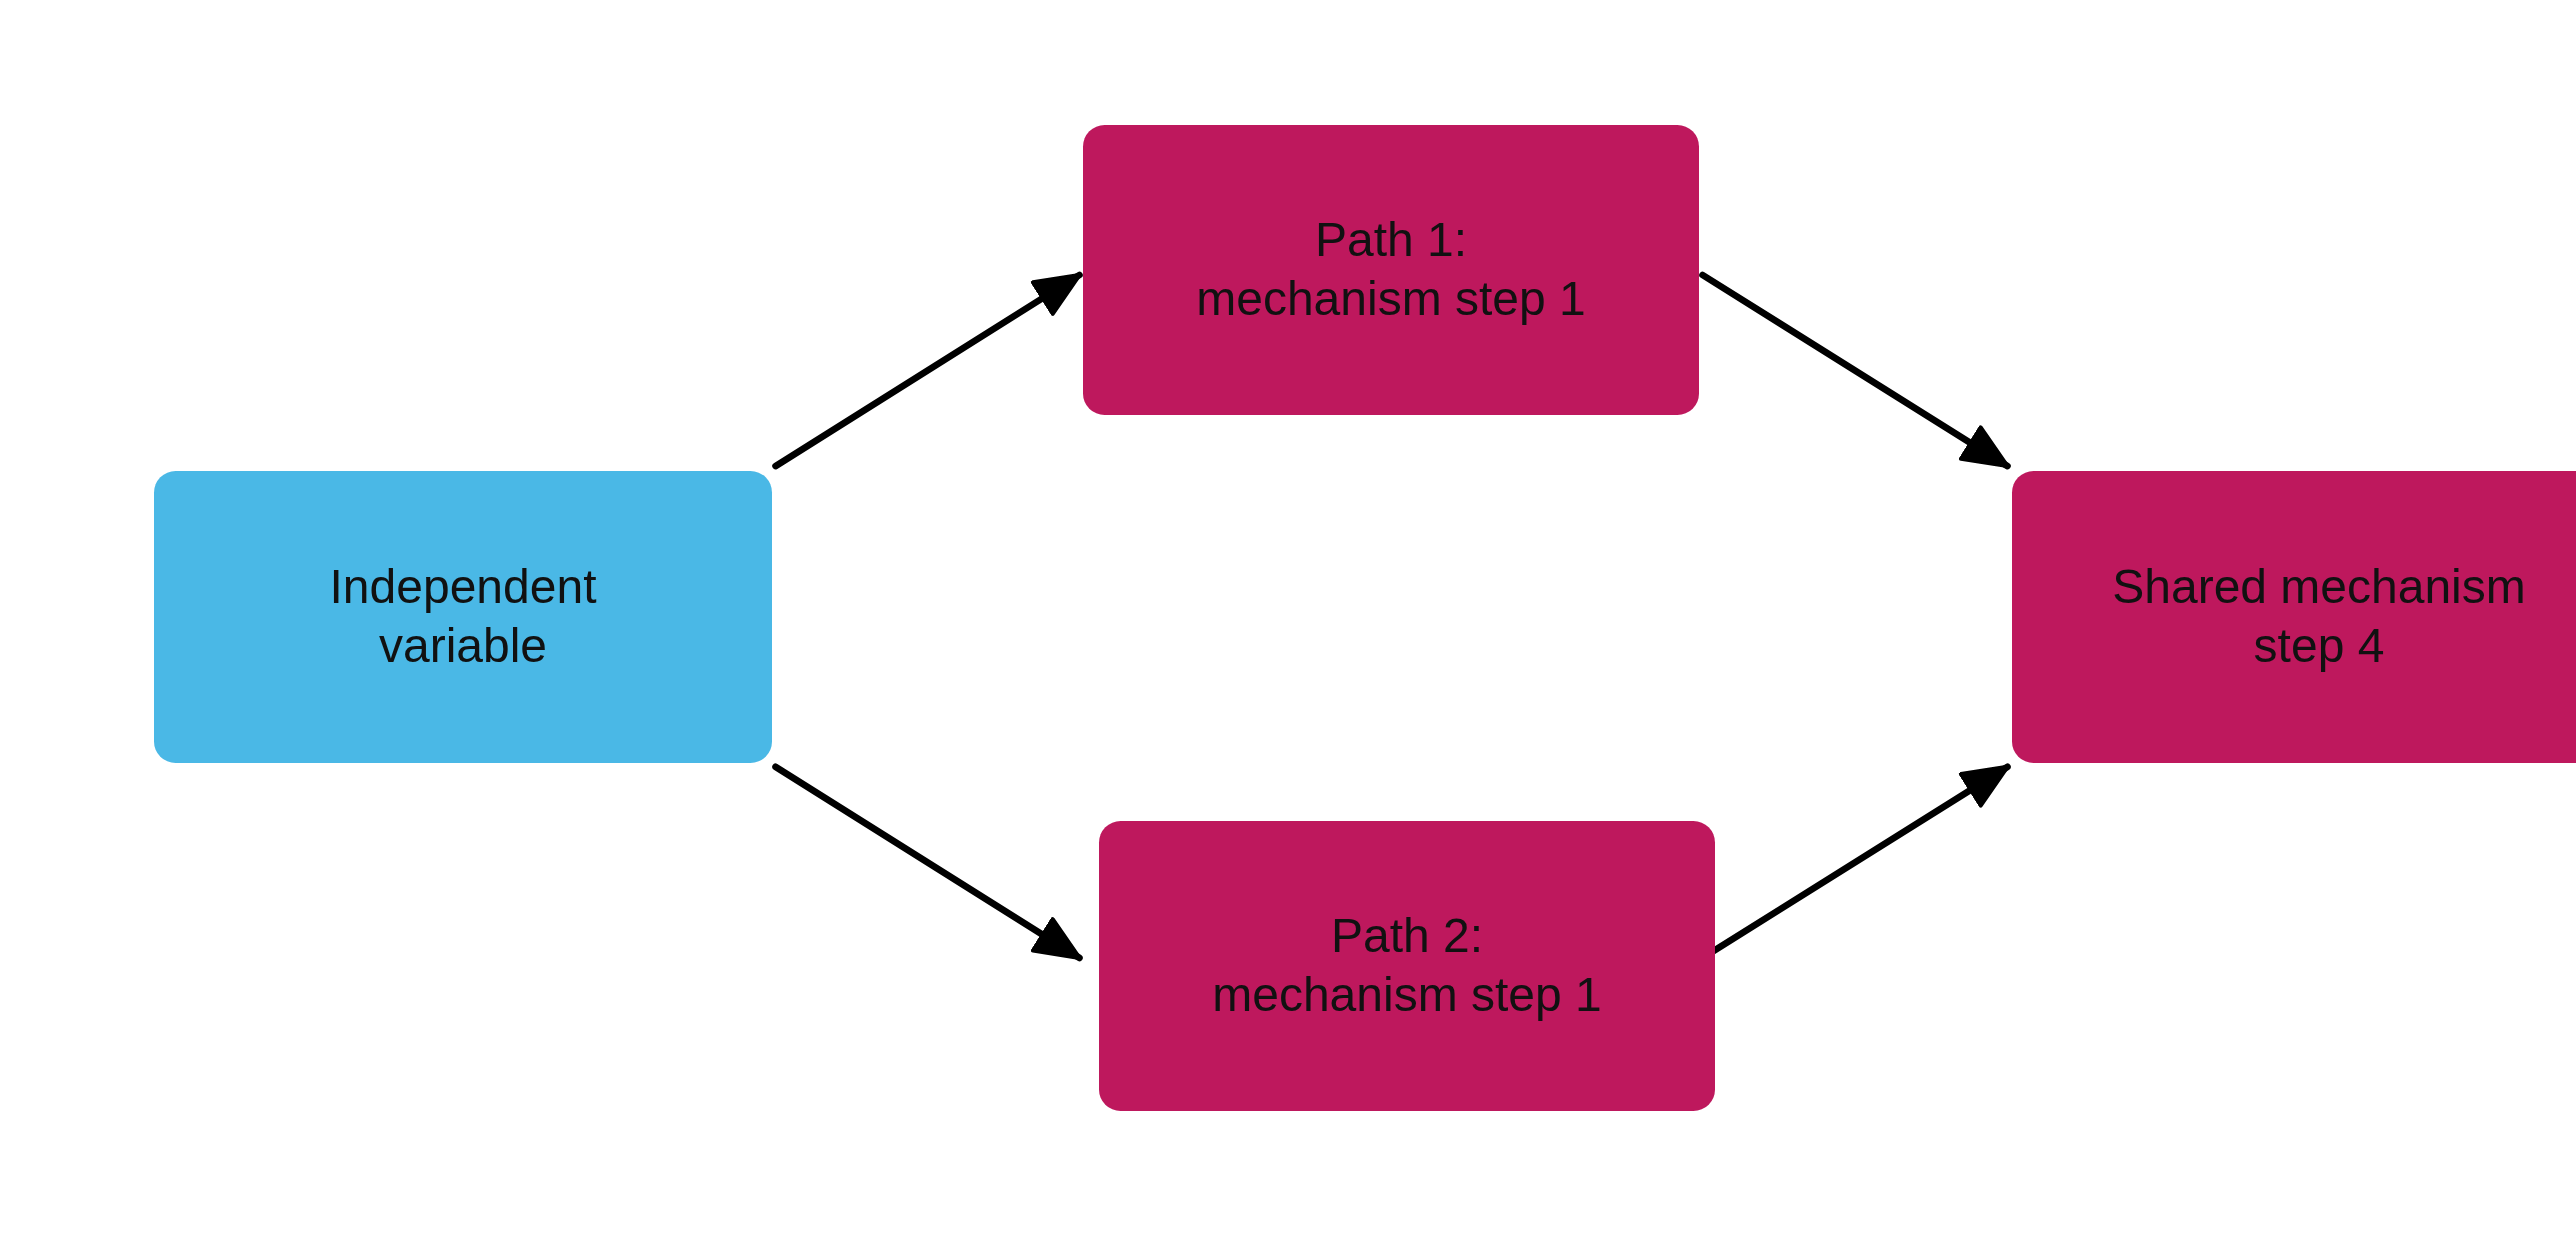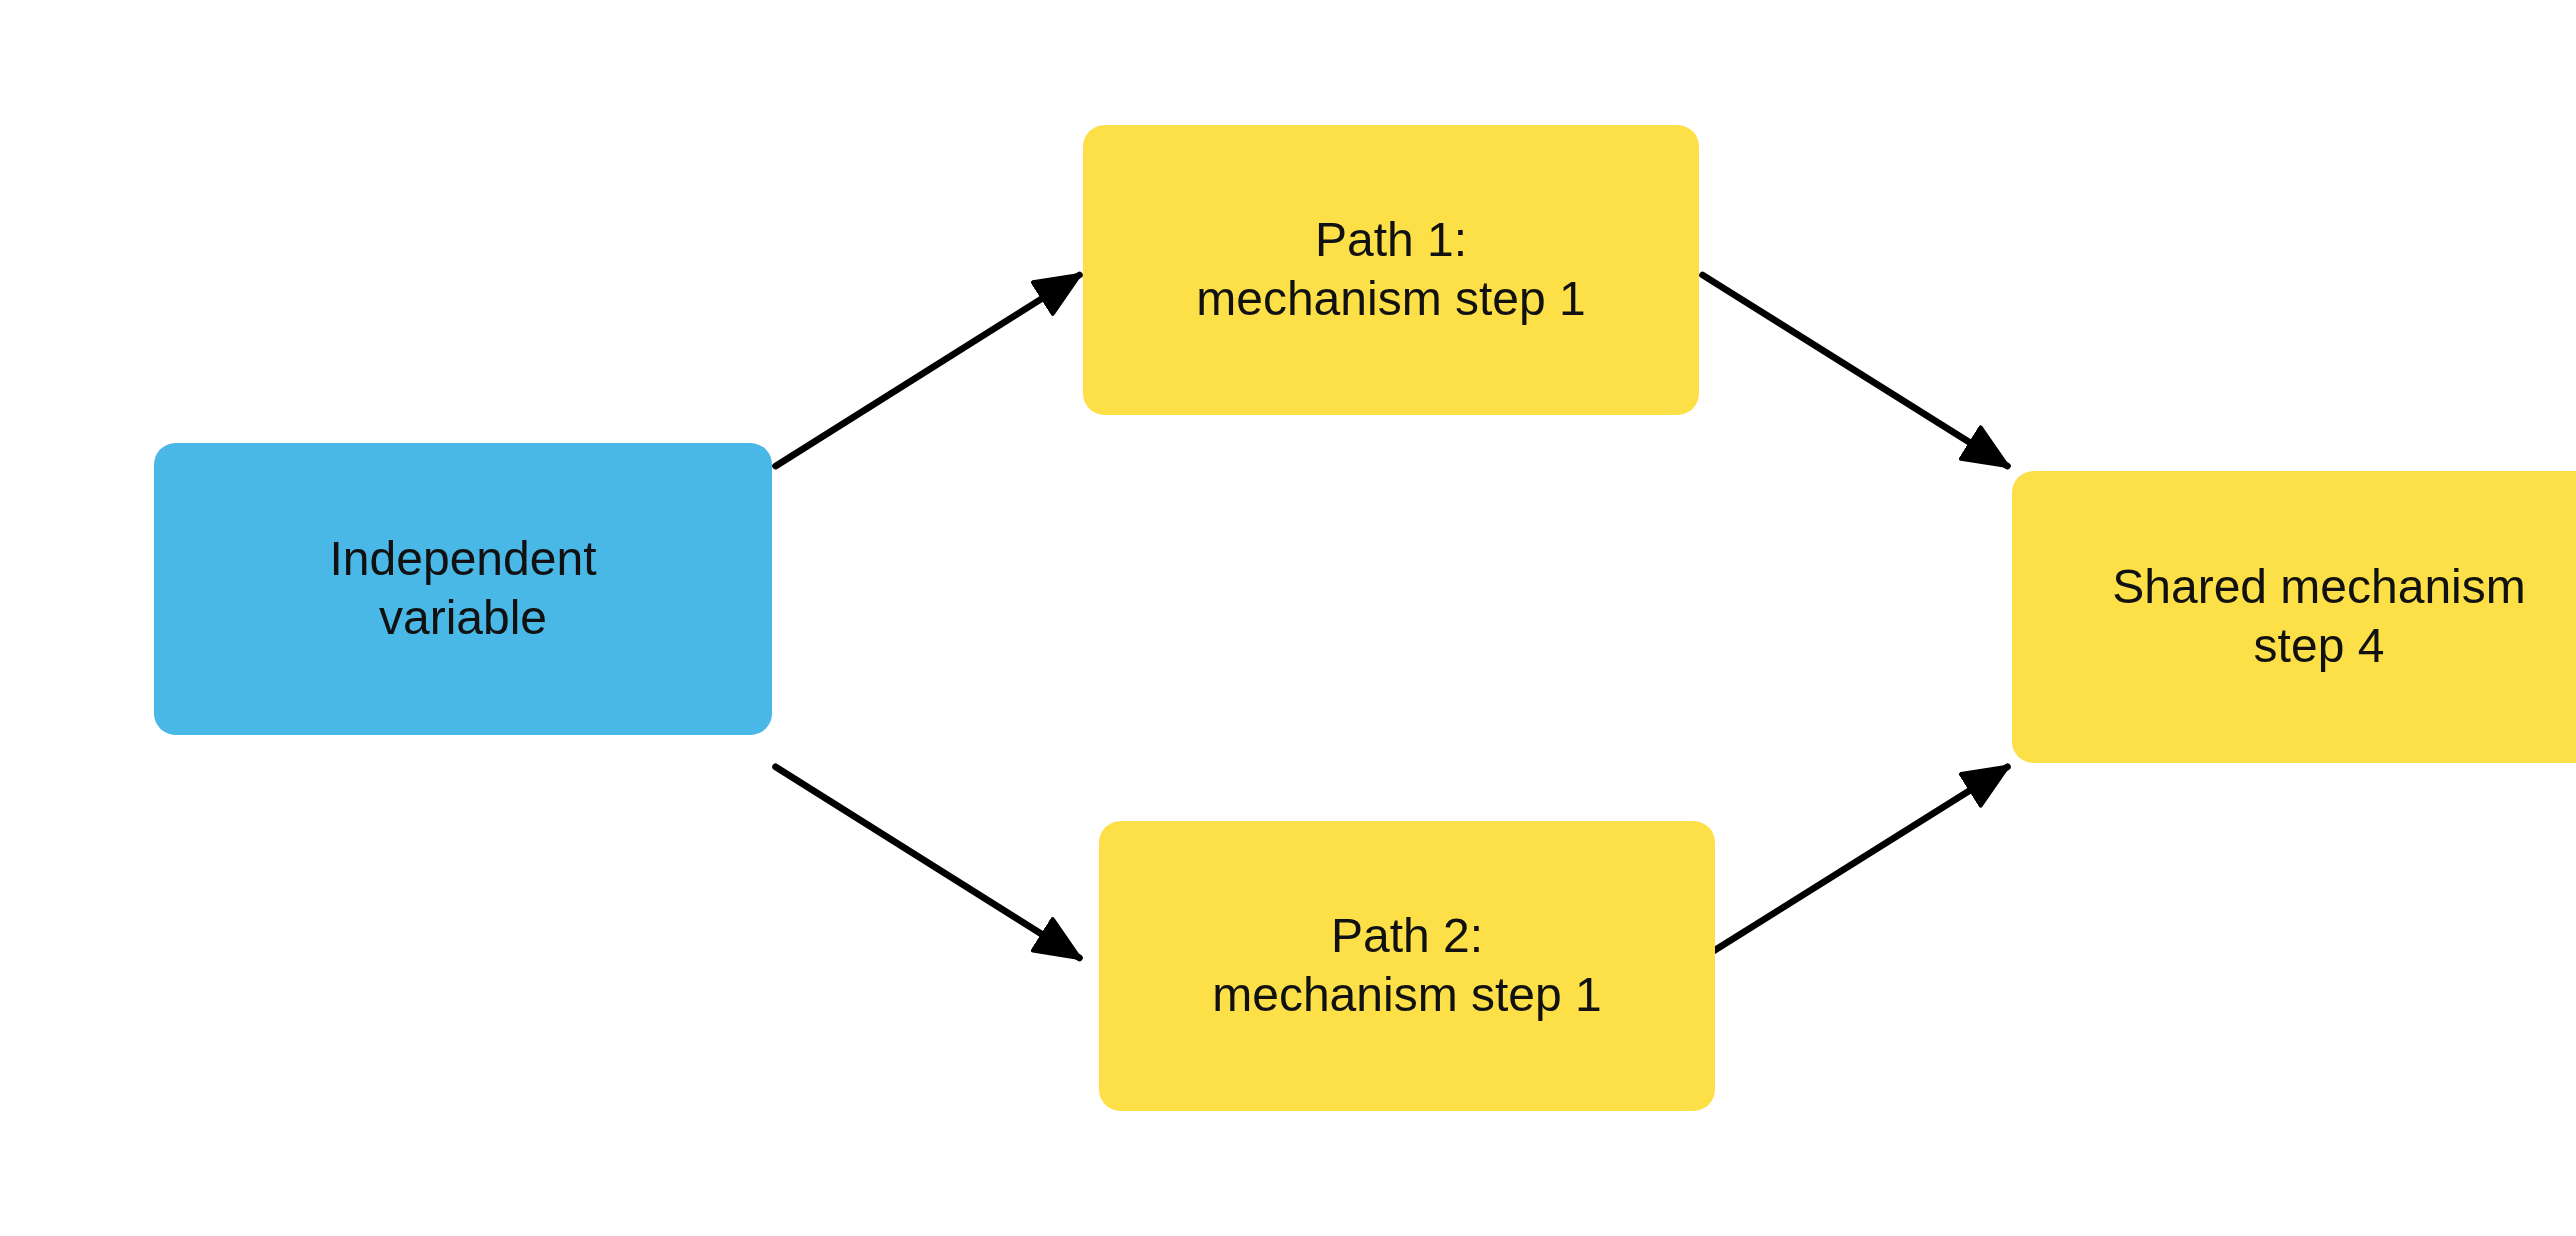--- a/index.html
+++ b/index.html
@@ -33,24 +33,24 @@
     align-items: center;
     justify-content: center;
     text-align: center;
     white-space: pre-line;
     font-size: 48px;
     line-height: 1.22;
     color: #111111;
     font-weight: 400;
   }
   .node.primary   { background: #4ab8e6; }
-  .node.secondary { background: #fde047; }
+  .node.secondary { background: #be185d; }
 
   
-  #node-independent { left: 154px;  top: 443px;  width: 618px; height: 292px; }
+  #node-independent { left: 154px;  top: 471px;  width: 618px; height: 292px; }
   #node-path1       { left: 1083px; top: 125px;  width: 616px; height: 290px; }
   #node-path2       { left: 1083px; top: 821px; width: 616px; height: 290px; margin-left: 16px; }
   #node-shared      { left: 2012px; top: 471px;  width: 614px; height: 292px; }
 </style>
 </head>
 <body>
 
 <div class="canvas">
 
   <svg class="edges" viewBox="0 0 7200 2400" xmlns="http://www.w3.org/2000/svg" aria-hidden="true">

